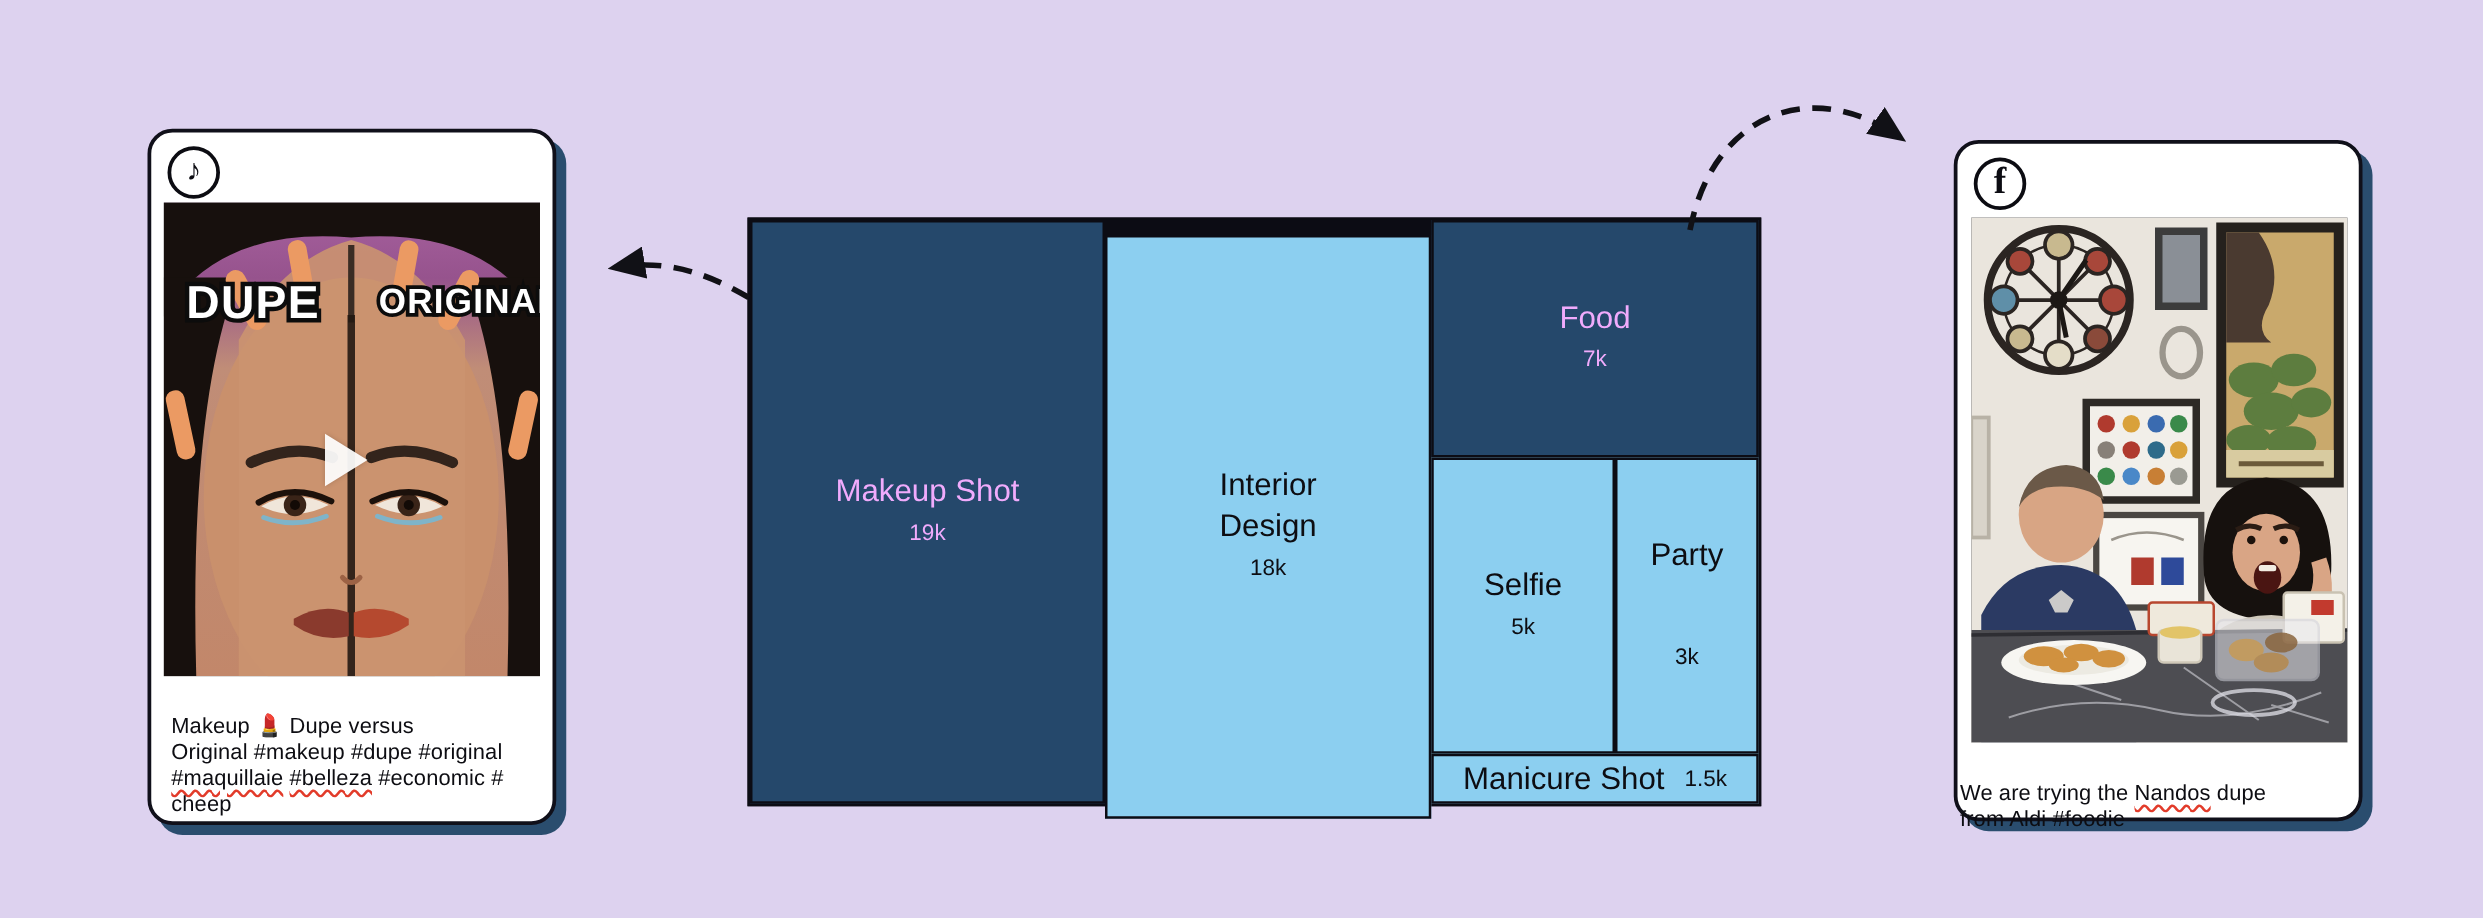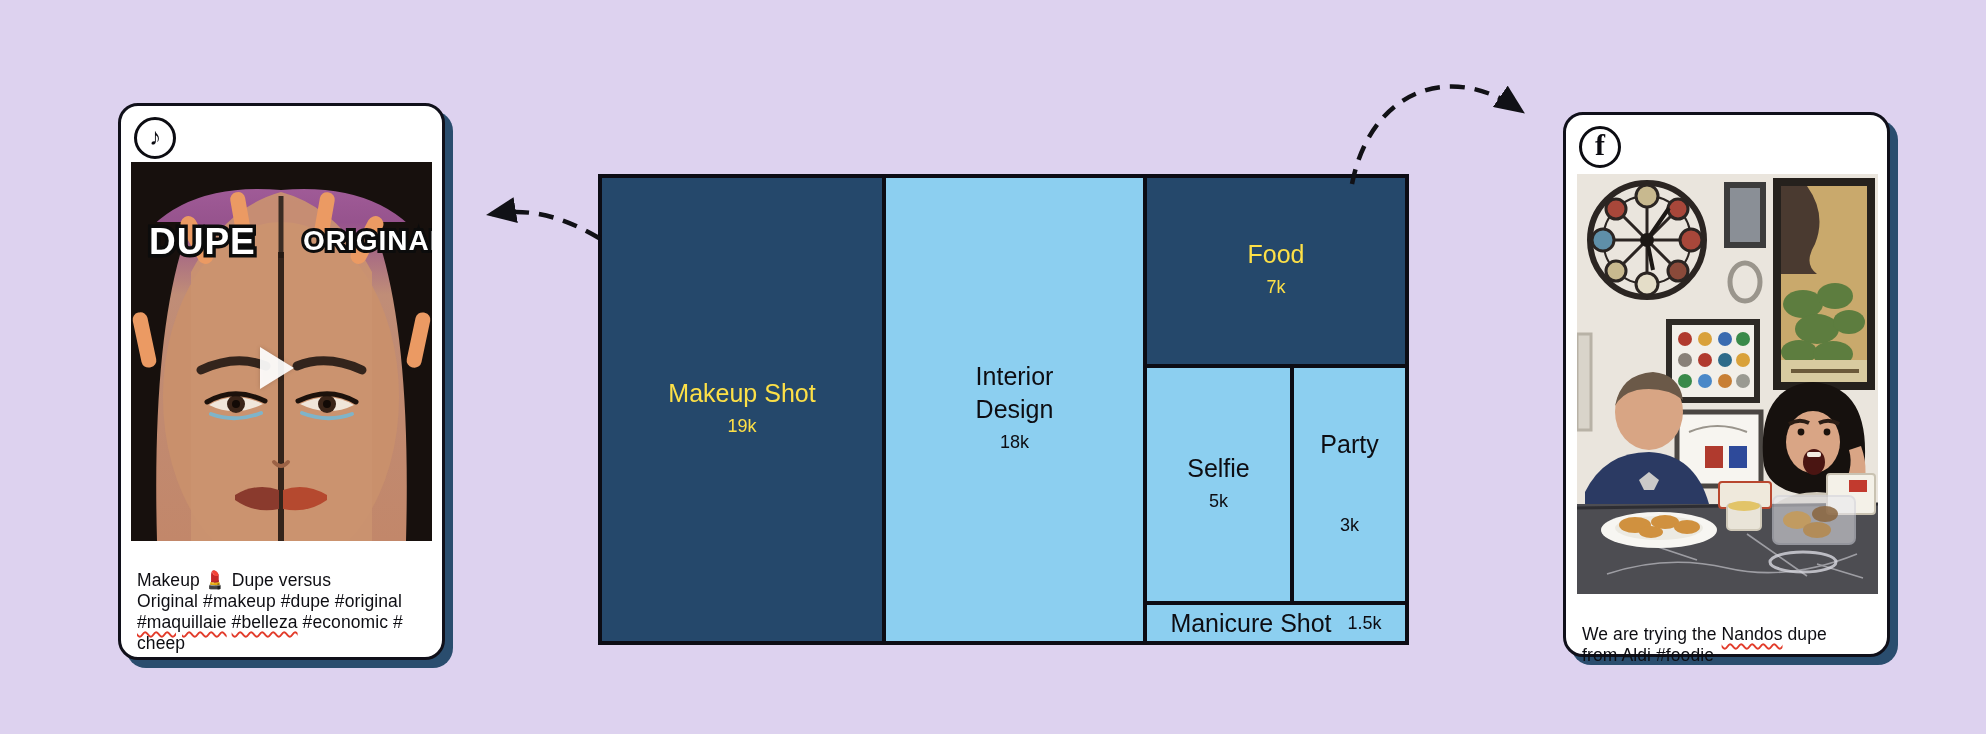--- a/index.html
+++ b/index.html
@@ -19,35 +19,35 @@
           background:#fff; font-weight:bold; color:#0c0c12; }
   .badge-note { font-size:24px; line-height:1; transform:translateY(-1px); }
   .badge-f { font-size:30px; font-weight:800; font-family:"Liberation Serif", serif; transform:translateY(-2px); }
 
   .post-photo { position:absolute; overflow:hidden; background:#777; }
   .photo-tt { left:10px; top:56px; width:301px; height:379px; }
   .photo-fb { left:11px; top:59px; width:301px; height:420px; }
 
   .caption { position:absolute; color:#0d0d12; font-size:17.5px; line-height:21px; letter-spacing:0.1px;margin-top:17px; }
   .caption-tt { left:16px; top:447px; width:295px; }
-  .caption-fb { left:16px; top:492px; width:295px; }
+  .caption-fb { left:2px; top:492px; width:295px; }
   .wavy { text-decoration-line:underline; text-decoration-style:wavy; text-decoration-color:#e23b2a;
           text-decoration-thickness:2px; text-underline-offset:3px; }
 
   
   .treemap { position:absolute; left:598px; top:174px; width:811px; height:471px;
              border:2px solid #0c0c14; background:#0c0c14; }
   .cell { position:absolute; border:2px solid #0c0c14; display:flex; flex-direction:column;
           align-items:center; justify-content:center; text-align:center;
           font-size:25px; line-height:33px; font-weight:500; cursor:default; }
   .cell .val { font-size:18px; }
-  .navy { background:#25486B; color:#fde047; }
+  .navy { background:#25486B; color:#f0abfc; }
   .blue { background:#8CCFF0; color:#0d0d12; }
   .cell-makeup   { left:0;     top:0;     width:284px; height:467px; }
-  .cell-interior { left:284px; top:0;     width:261px; height:467px; }
+  .cell-interior { left:284px; top:12px;     width:261px; height:467px; }
   .cell-interior .nm { max-width:130px; }
   .cell-food     { left:545px; top:0;     width:262px; height:190px; }
   .cell-selfie   { left:545px; top:190px; width:147px; height:237px; }
   .cell-party    { left:692px; top:190px; width:115px; height:237px;gap:48px; }
   .cell-manicure { left:545px; top:427px; width:262px; height:40px; flex-direction:row; gap:16px; }
   .cell-manicure span { font-size:25px; line-height:34px; }
 
   
   .arrows { position:absolute; left:0; top:0; width:1986px; height:734px; pointer-events:none; }
 

